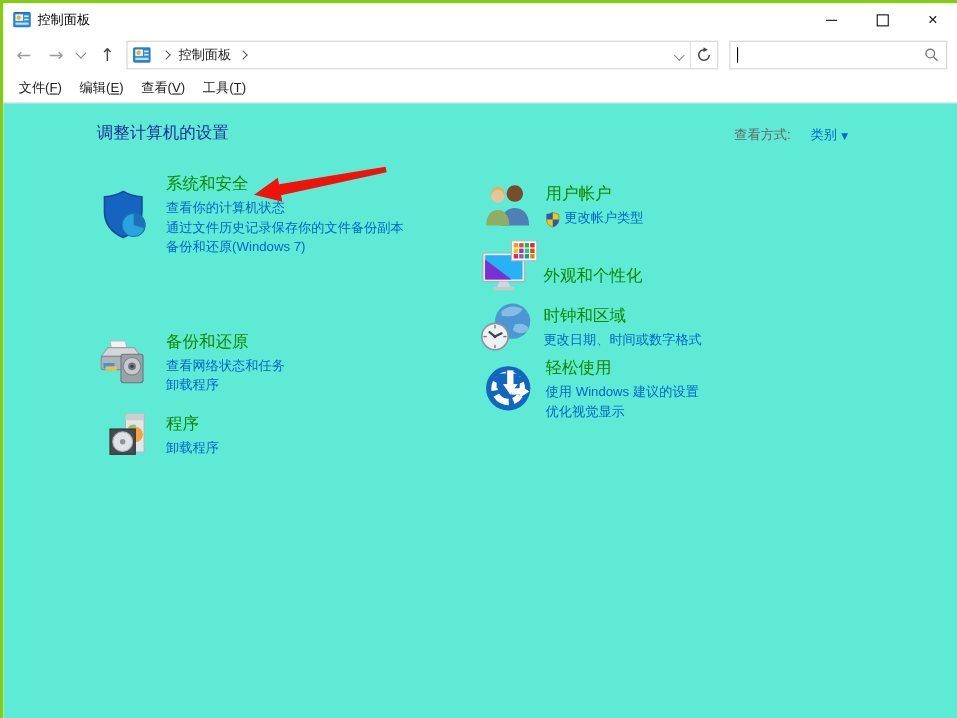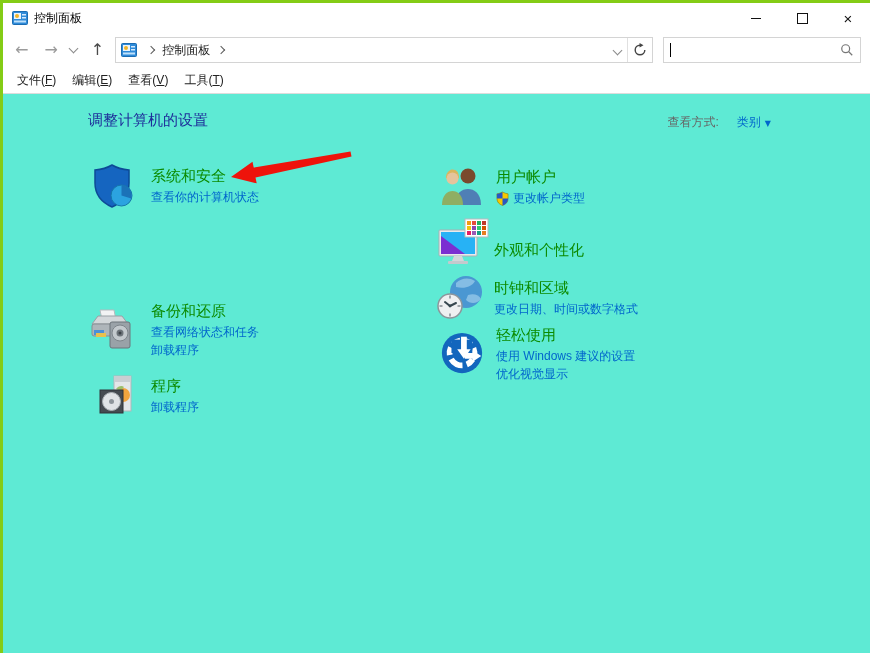--- a/index.html
+++ b/index.html
@@ -148,20 +148,22 @@
       <div class="icon" style="margin-top:4px;">
         <svg width="48" height="48" viewBox="0 0 48 48">
           <path d="M24 3 C29 6 35 7.5 41 8 V21 C41 33 34 40.5 24 45 C14 40.5 7 33 7 21 V8 C13 7.5 19 6 24 3 Z" fill="#1565c0" stroke="#0d4a96" stroke-width="1.5"></path>
           <circle cx="33.5" cy="33.5" r="10.5" fill="#2ba3e0" stroke="#1576ab"></circle>
           <path d="M33.5 33.5 L33.5 23 A10.5 10.5 0 0 1 43.2 36.5 Z" fill="#1b72b8"></path>
         </svg>
       </div>
       <div class="text">
         <a class="cat-title">系统和安全</a>
         <a class="cplink">查看你的计算机状态</a>
+        <a class="cplink">通过文件历史记录保存你的文件备份副本</a>
+        <a class="cplink">备份和还原(Windows 7)</a>
       </div>
     </div>
 
 
     <div class="cat" style="top:207px;left:85px;">
       <div class="icon" style="margin-top:4px;">
         <svg width="48" height="48" viewBox="0 0 48 48">
           <path d="M12 4 L26 4 L28 14 L14 14 Z" fill="#f2f3f4" stroke="#b5babe"></path>
           <path d="M4 18 L10 10 L34 10 L40 18 Z" fill="#d3d7da" stroke="#9aa0a5"></path>
           <rect x="4" y="18" width="36" height="12" rx="2" fill="#aeb5ba" stroke="#878e93"></rect>

